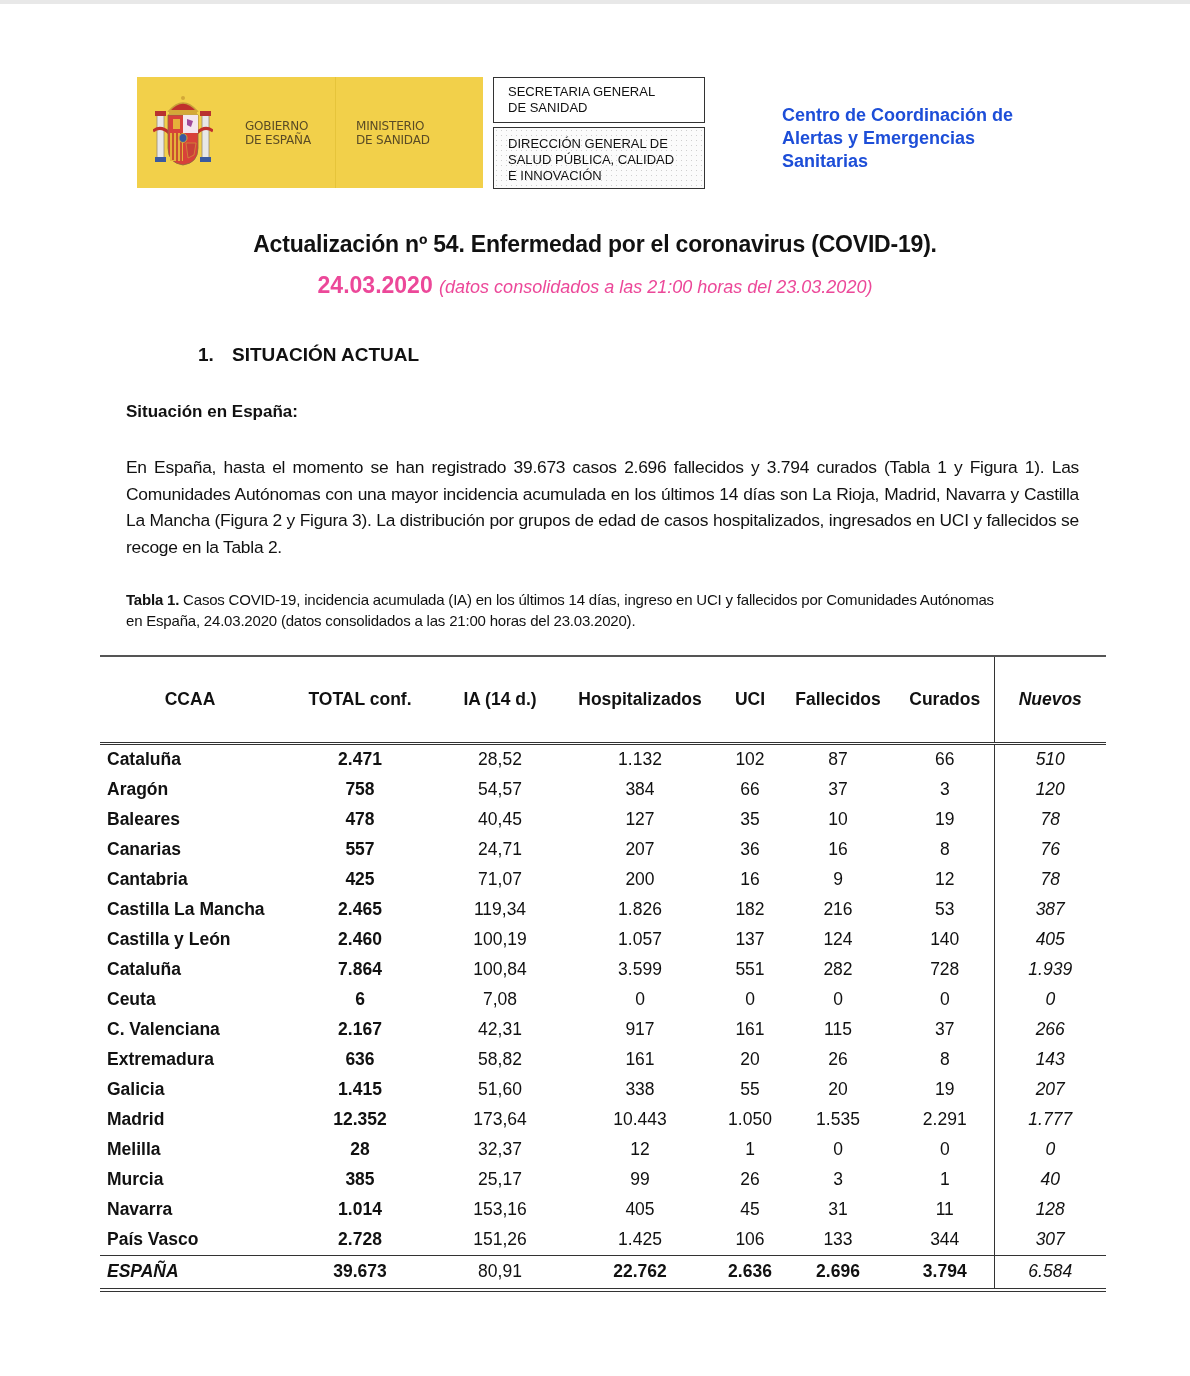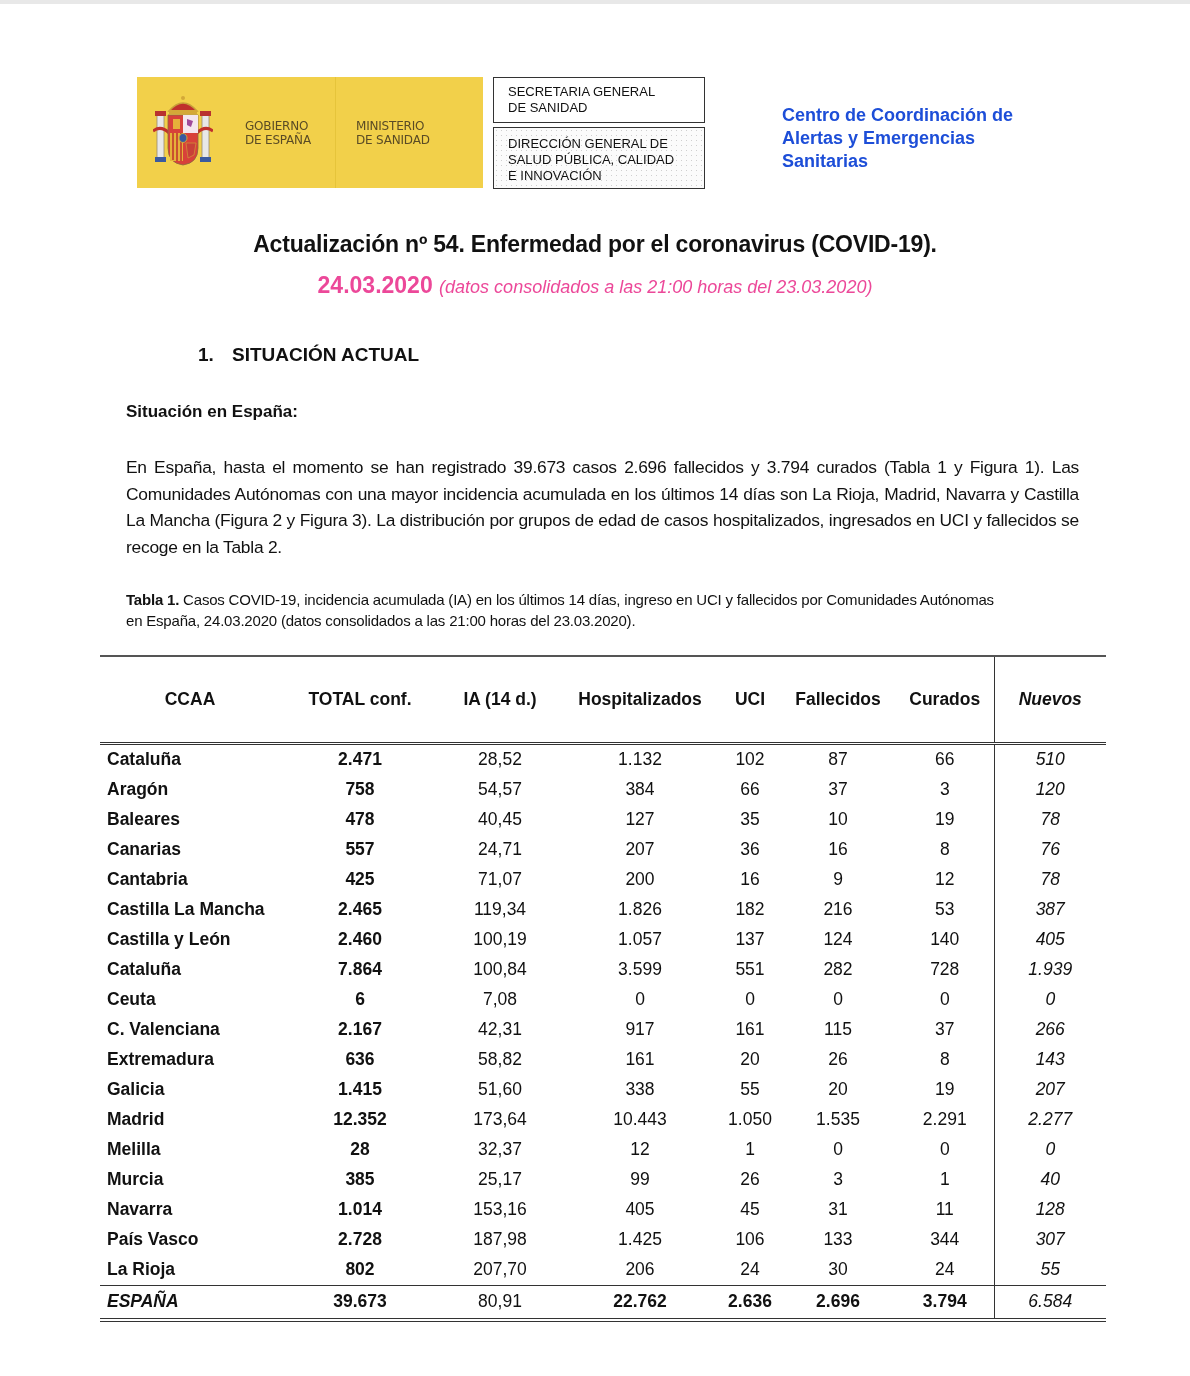--- a/index.html
+++ b/index.html
@@ -279,21 +279,21 @@
           <td class="nuevos">207</td>
         </tr>
         <tr>
           <td class="name">Madrid</td>
           <td class="total">12.352</td>
           <td>173,64</td>
           <td>10.443</td>
           <td>1.050</td>
           <td>1.535</td>
           <td>2.291</td>
-          <td class="nuevos">2.277</td>
+          <td class="nuevos">1.777</td>
         </tr>
         <tr>
           <td class="name">Melilla</td>
           <td class="total">28</td>
           <td>32,37</td>
           <td>12</td>
           <td>1</td>
           <td>0</td>
           <td>0</td>
           <td class="nuevos">0</td>
@@ -314,36 +314,26 @@
           <td>153,16</td>
           <td>405</td>
           <td>45</td>
           <td>31</td>
           <td>11</td>
           <td class="nuevos">128</td>
         </tr>
         <tr>
           <td class="name">País Vasco</td>
           <td class="total">2.728</td>
-          <td>187,98</td>
+          <td>151,26</td>
           <td>1.425</td>
           <td>106</td>
           <td>133</td>
           <td>344</td>
           <td class="nuevos">307</td>
-        </tr>
-        <tr>
-          <td class="name">La Rioja</td>
-          <td class="total">802</td>
-          <td>207,70</td>
-          <td>206</td>
-          <td>24</td>
-          <td>30</td>
-          <td>24</td>
-          <td class="nuevos">55</td>
         </tr>
         <tr class="total-row">
           <td class="name b">ESPAÑA</td>
           <td class="b">39.673</td>
           <td class="">80,91</td>
           <td class="b">22.762</td>
           <td class="b">2.636</td>
           <td class="b">2.696</td>
           <td class="b">3.794</td>
           <td class="nuevos">6.584</td>

